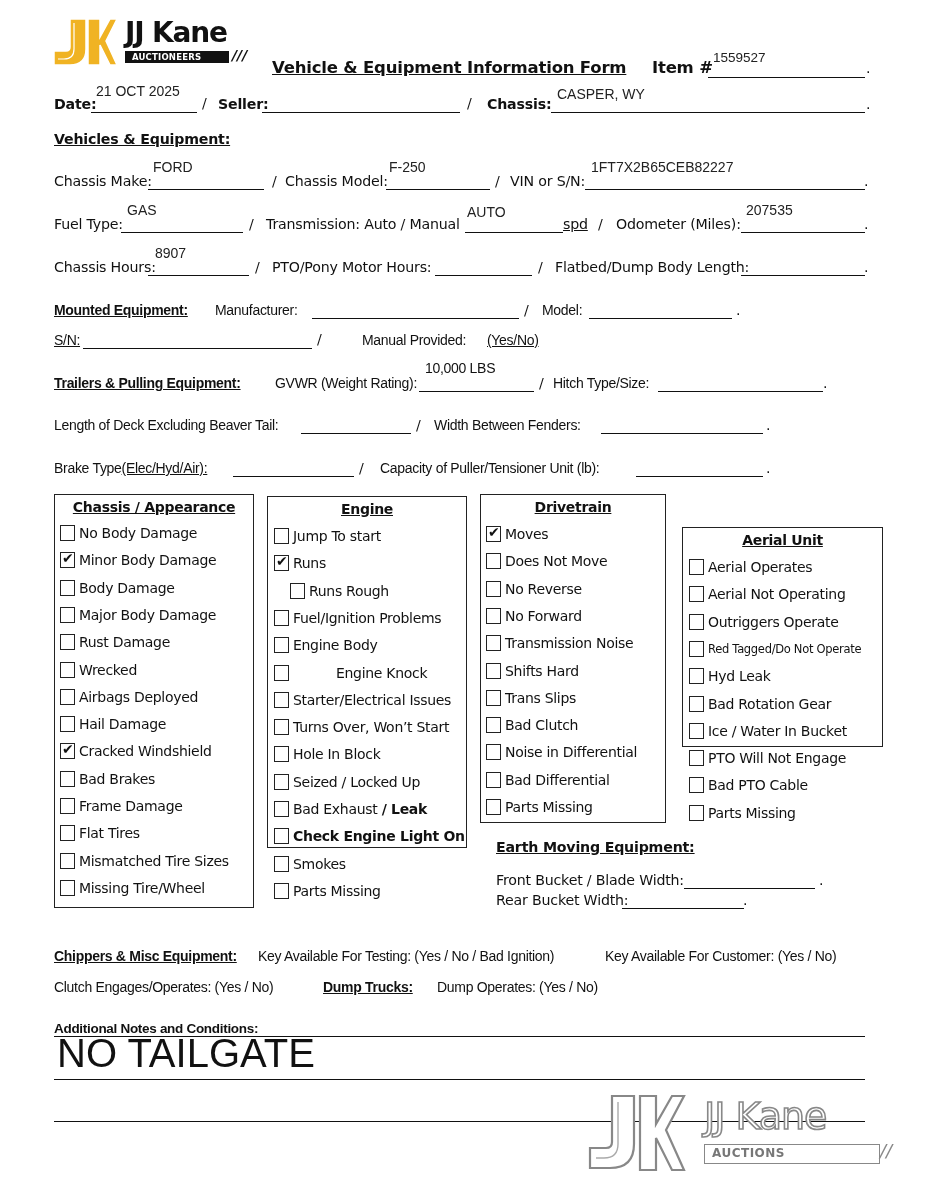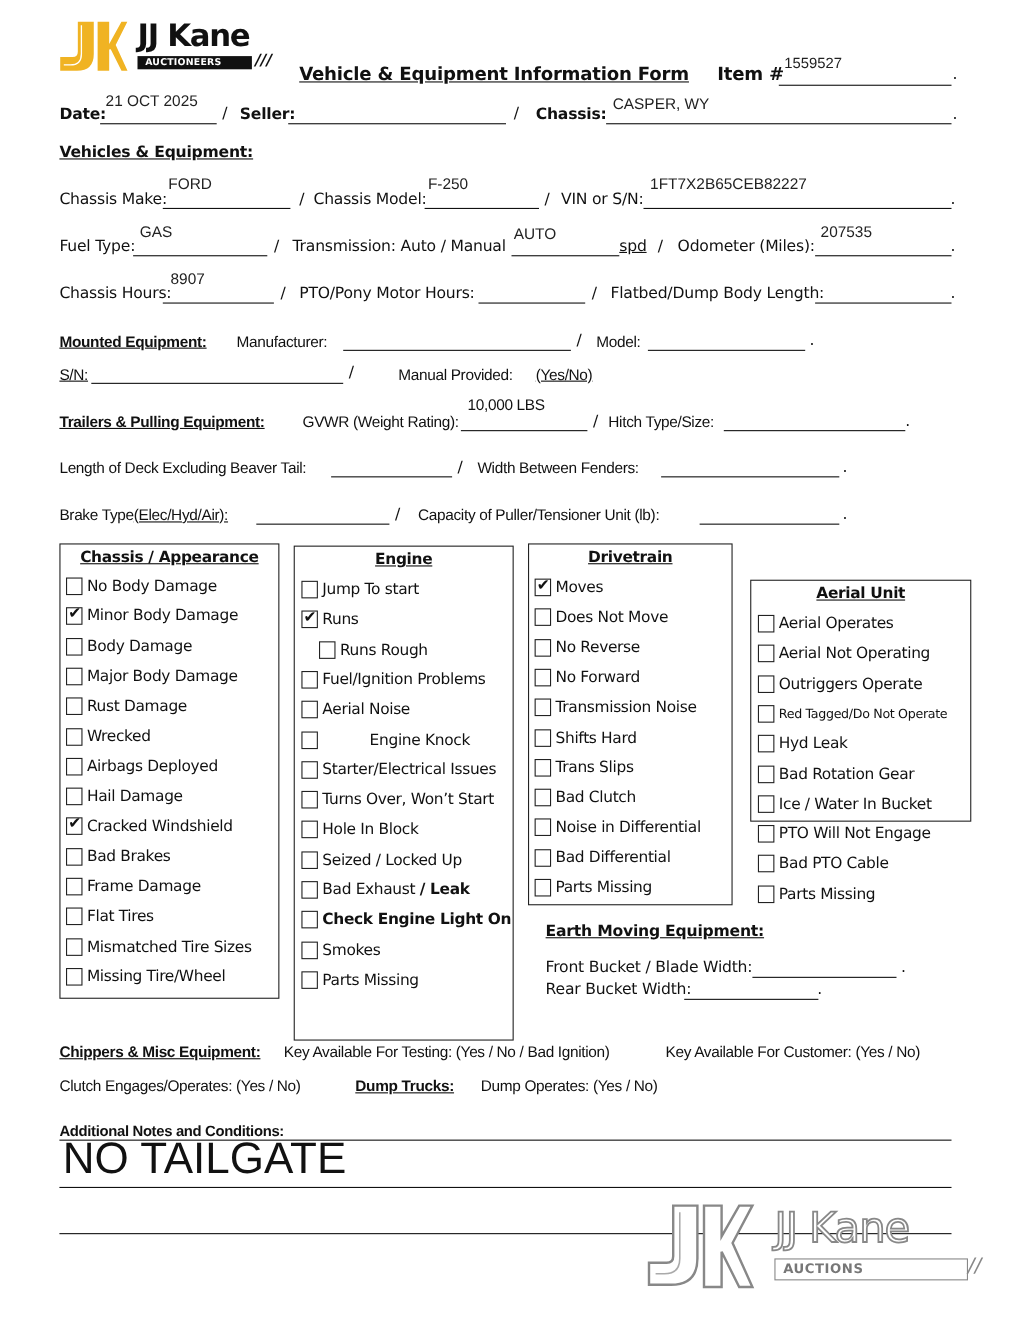--- a/index.html
+++ b/index.html
@@ -191,21 +191,21 @@
     <div class="item" style="left: 5px; top: 357.6px;">
       <span class="cb"></span>
       <span>Mismatched Tire Sizes</span>
     </div>
     <div class="item" style="left: 5px; top: 384.9px;">
       <span class="cb"></span>
       <span>Missing Tire/Wheel</span>
     </div>
   </div>
 
-<div class="box" style="left:267px;top:496px;width:200px;height:450px;">
+<div class="box" style="left:267px;top:496px;width:200px;height:352px;">
   <div class="box-title" style="top:4px;">Engine</div>
   <div></div>
 <div class="item" style="left: 6px; top: 31px;">
       <span class="cb"></span>
       <span>Jump To start</span>
     </div>
     <div class="item" style="left: 6px; top: 58.3px;">
       <span class="cb">
         <span class="tick">✔</span>
       </span>
@@ -214,21 +214,21 @@
     <div class="item" style="left: 6px; top: 85.6px; padding-left: 16px;">
       <span class="cb"></span>
       <span>Runs Rough</span>
     </div>
     <div class="item" style="left: 6px; top: 112.9px;">
       <span class="cb"></span>
       <span>Fuel/Ignition Problems</span>
     </div>
     <div class="item" style="left: 6px; top: 140.2px;">
       <span class="cb"></span>
-      <span>Aerial Noise</span>
+      <span>Engine Body</span>
     </div>
     <div class="item" style="left: 6px; top: 167.5px; gap: 43px;">
       <span class="cb"></span>
       <span>Engine Knock</span>
     </div>
     <div class="item" style="left: 6px; top: 194.8px;">
       <span class="cb"></span>
       <span>Starter/Electrical Issues</span>
     </div>
     <div class="item" style="left: 6px; top: 222.1px;">

